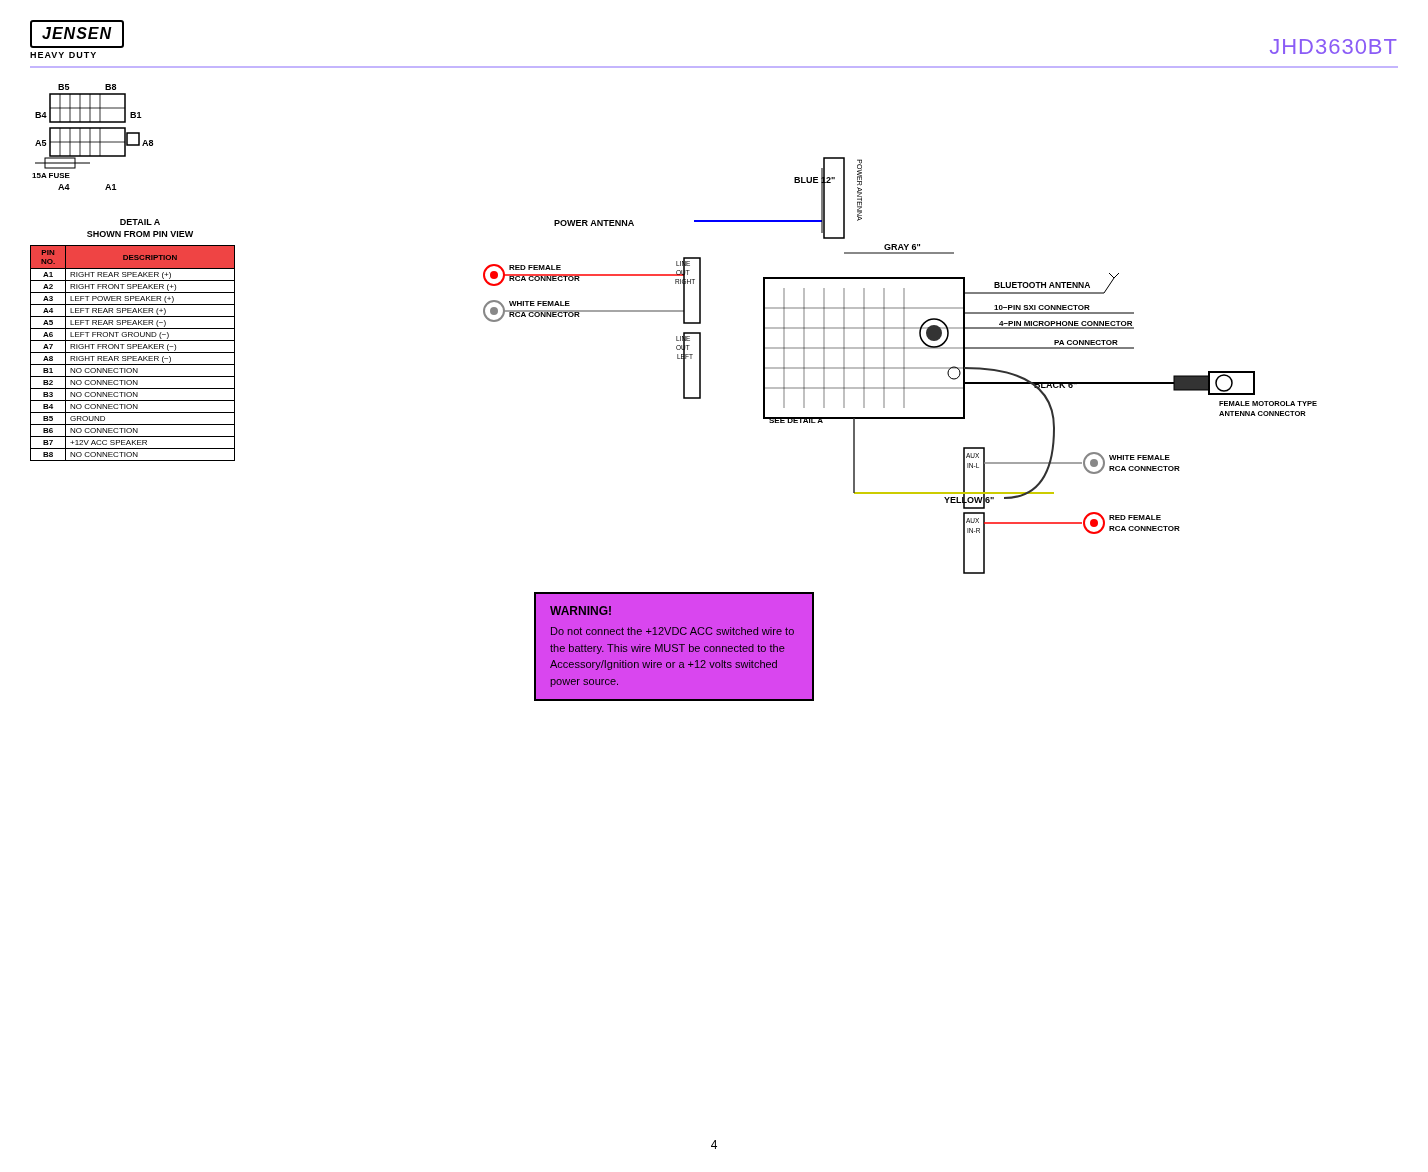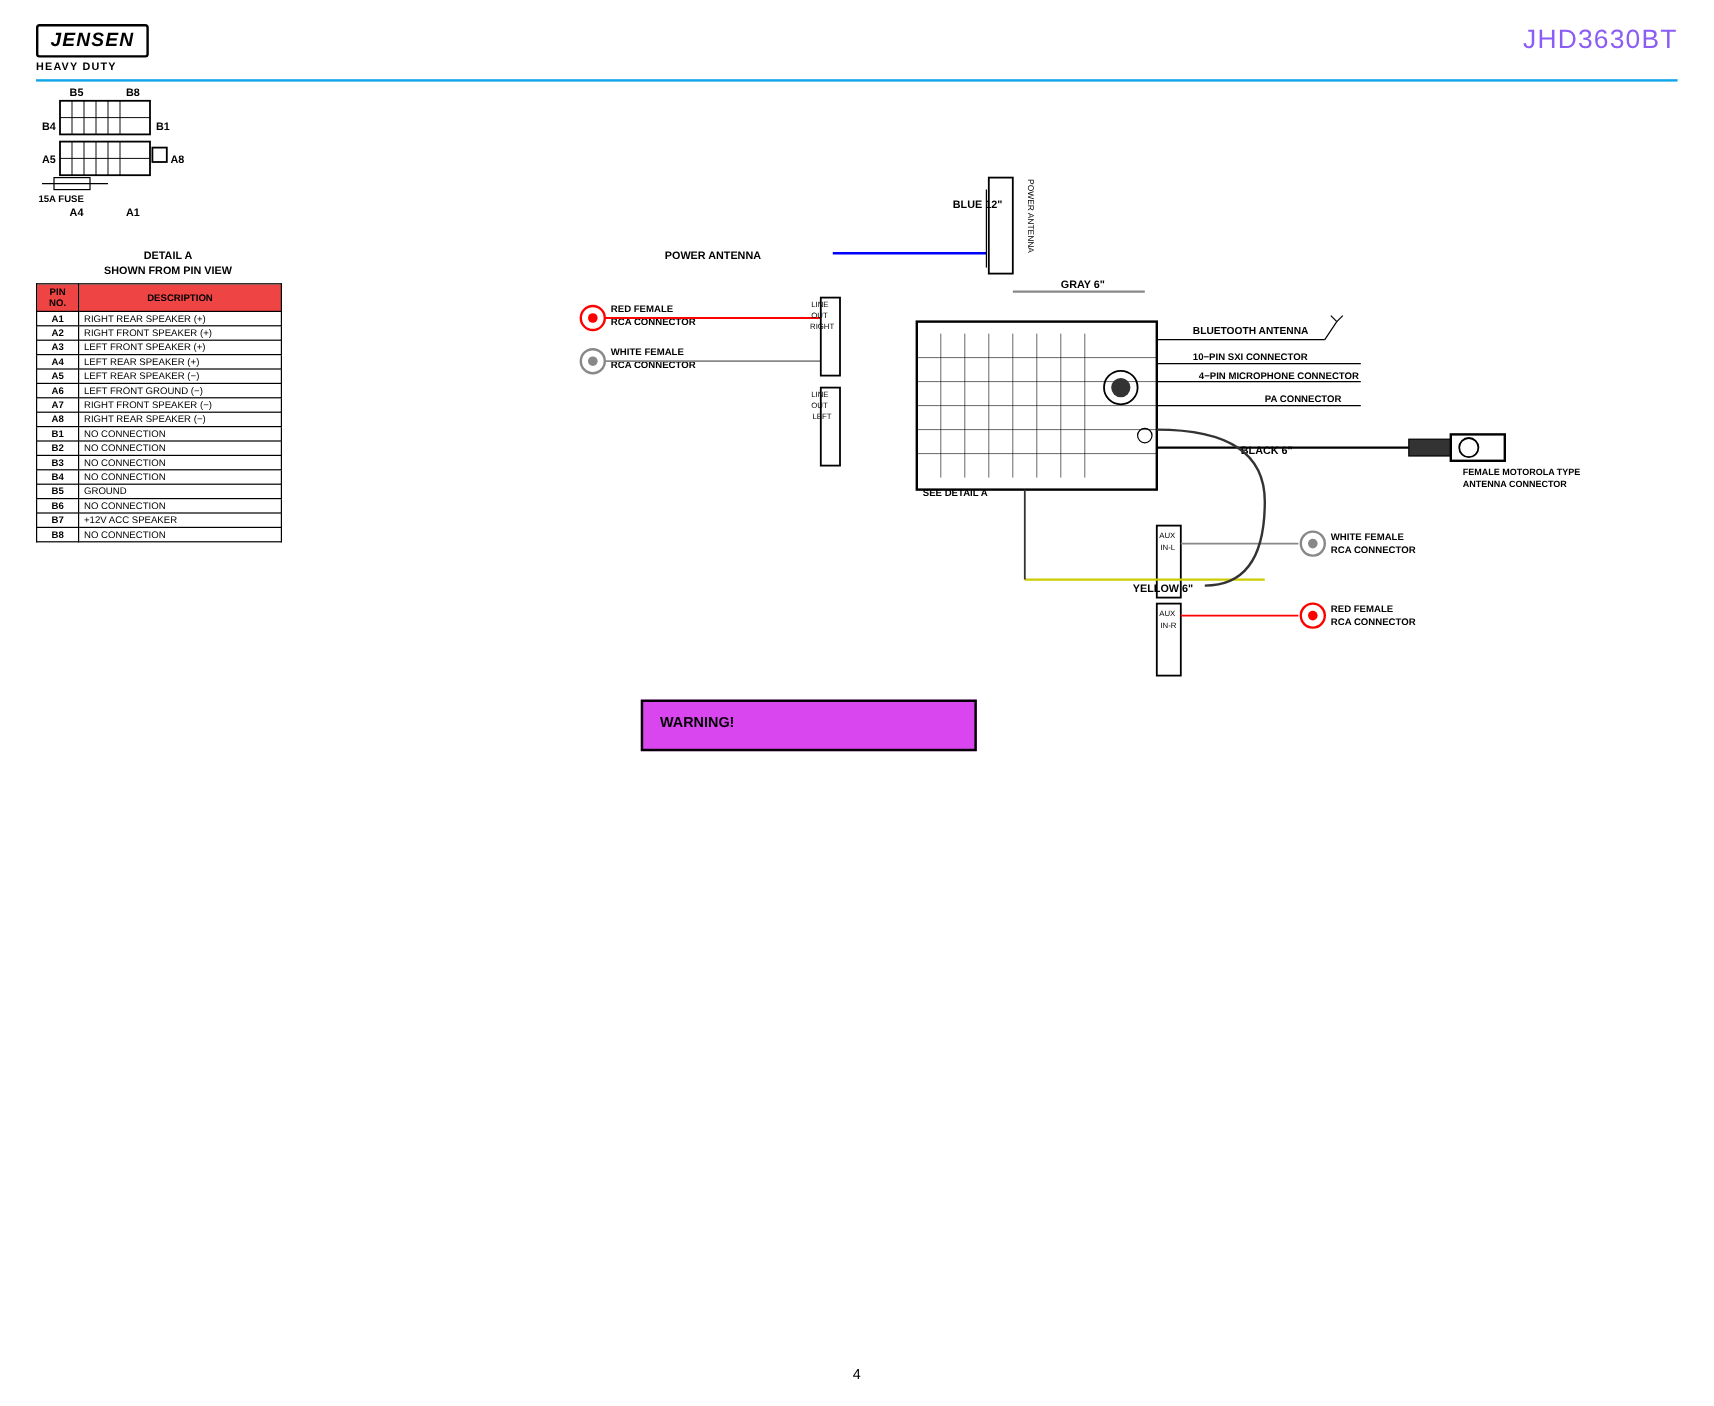--- a/index.html
+++ b/index.html
@@ -13,23 +13,24 @@
     }
     .page-container {
       width: 1428px;
       height: 1172px;
       padding: 20px 30px;
       position: relative;
     }
     .header {
       display: flex;
       justify-content: space-between;
-      align-items: flex-start;
-      border-bottom: 2px solid #0ea5e9;
+      align-items: flex-end;
+      border-bottom: 2px solid #c4b5fd;
       padding-bottom: 6px;
+      margin-bottom: 10px;
     }
     .logo-area {
       display: flex;
       flex-direction: column;
       align-items: flex-start;
     }
     .logo-box {
       border: 2px solid #000;
       padding: 3px 10px;
       font-size: 16px;
@@ -206,21 +207,21 @@
         <tr>
               <td>A1</td>
               <td>RIGHT REAR SPEAKER (+)</td>
             </tr>
             <tr>
               <td>A2</td>
               <td>RIGHT FRONT SPEAKER (+)</td>
             </tr>
             <tr>
               <td>A3</td>
-              <td>LEFT FRONT SPEAKER (+)</td>
+              <td>LEFT POWER SPEAKER (+)</td>
             </tr>
             <tr>
               <td>A4</td>
               <td>LEFT REAR SPEAKER (+)</td>
             </tr>
             <tr>
               <td>A5</td>
               <td>LEFT REAR SPEAKER (−)</td>
             </tr>
             <tr>
@@ -381,18 +382,19 @@
         <text x="755" y="453" font-size="8" font-weight="bold">RCA CONNECTOR</text>
 
         <line x1="500" y1="340" x2="500" y2="415" stroke="#333" stroke-width="1.5"></line>
 
         <path d="M610 290 Q700 290 700 350 Q700 420 650 420" fill="none" stroke="#333" stroke-width="2"></path>
       </svg>
 
       
       <div class="warning-box" style="margin-top:-10px; margin-left:280px;">
         <div class="warning-title">WARNING!</div>
+        <div class="warning-text">Do not connect the +12VDC ACC switched wire to the battery. This wire MUST be connected to the Accessory/Ignition wire or a +12 volts switched power source.</div>
       </div>
     </div>
   </div>
 
   <div class="page-number">4</div>
 </div>
 
 </body></html>

